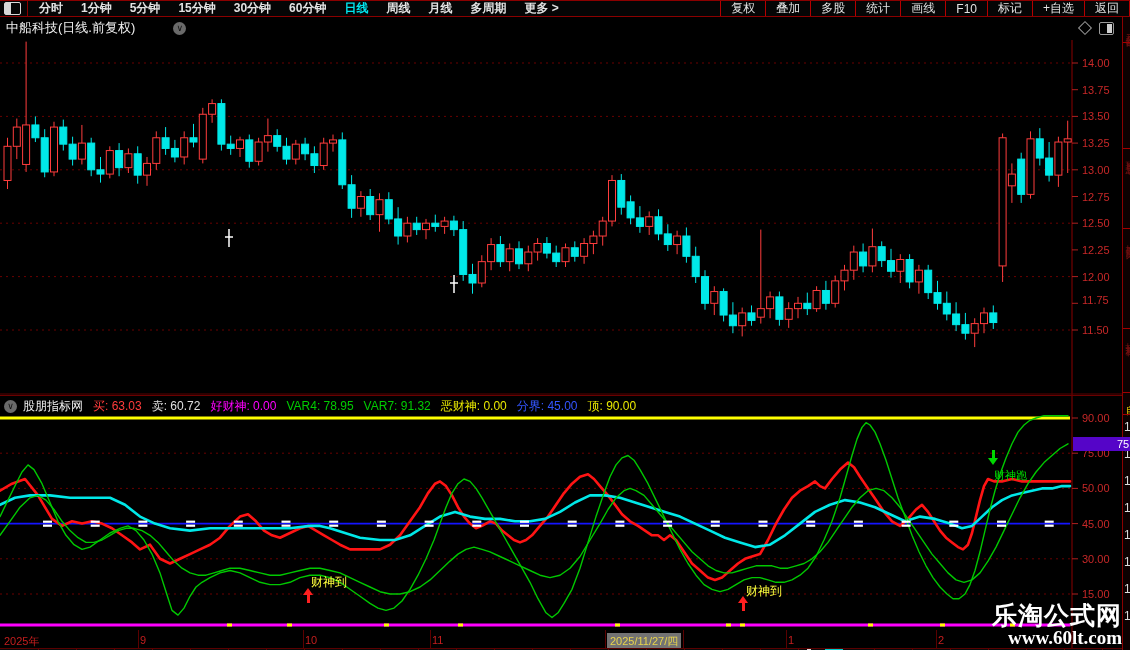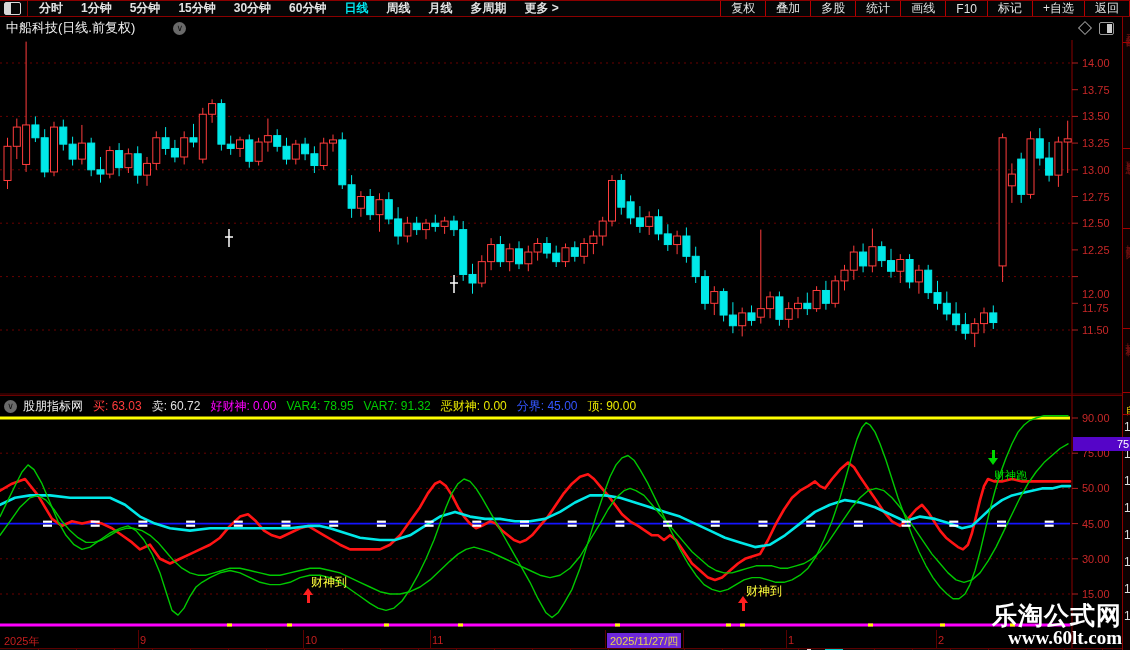--- a/index.html
+++ b/index.html
@@ -26,21 +26,21 @@
   .panel-icon{width:13px;height:11px;border:1px solid #9a9a9a;border-radius:2px;position:relative;}
   .panel-icon i{position:absolute;right:1px;top:1px;bottom:1px;width:5px;background:#cfcfcf;}
   
   .ind-header{left:0;top:395px;width:1122px;height:20px;border-top:1px solid #6a0000;display:flex;align-items:center;
               font-size:12px;white-space:nowrap;}
   .ind-field{margin-right:10px;}
   
   .pricelabel{color:#c82828;font-size:11px;width:44px;text-align:left;}
   .badge{background:#5505c8;color:#fff;font-size:11px;padding:1px 3px;}
   .datelabel{color:#c41e1e;font-size:11px;}
-  .datecell{background:#6d28d9;color:#e8d44c;font-size:11px;padding:1px 3px;}
+  .datecell{background:#737373;color:#e8d44c;font-size:11px;padding:1px 3px;}
   
   .tri-up{width:0;height:0;border-left:5px solid transparent;border-right:5px solid transparent;border-bottom:7px solid #ff2020;margin:0 auto;}
   .stem{width:3px;height:8px;background:#ff2020;margin:0 auto;}
   .tri-down{width:0;height:0;border-left:5px solid transparent;border-right:5px solid transparent;border-top:7px solid #00d800;margin:0 auto;}
   .stem-g{width:3px;height:8px;background:#00d800;margin:0 auto;}
   .ann-text-y{color:#ffff3c;font-size:12px;white-space:nowrap;}
   .ann-text-g{color:#00e000;font-size:11px;white-space:nowrap;}
   
   .strip{left:1122px;top:17px;width:8px;height:633px;background:#0c0000;border-left:1px solid #8b0000;box-sizing:border-box;overflow:hidden;}
   .strip-txt{position:absolute;left:0;width:12px;writing-mode:vertical-rl;font-size:11px;line-height:9px;letter-spacing:1px;}
@@ -441,22 +441,22 @@
 
   <div id="paxislabels">
       <div class="abs pricelabel" style="left: 1082px; top: 57px;">14.00</div>
       <div class="abs pricelabel" style="left: 1082px; top: 83.7px;">13.75</div>
       <div class="abs pricelabel" style="left: 1082px; top: 110.4px;">13.50</div>
       <div class="abs pricelabel" style="left: 1082px; top: 137.1px;">13.25</div>
       <div class="abs pricelabel" style="left: 1082px; top: 163.8px;">13.00</div>
       <div class="abs pricelabel" style="left: 1082px; top: 190.5px;">12.75</div>
       <div class="abs pricelabel" style="left: 1082px; top: 217.2px;">12.50</div>
       <div class="abs pricelabel" style="left: 1082px; top: 243.9px;">12.25</div>
-      <div class="abs pricelabel" style="left: 1082px; top: 288px;">12.00</div>
-      <div class="abs pricelabel" style="left: 1082px; top: 302px;">11.75</div>
+      <div class="abs pricelabel" style="left: 1082px; top: 271px;">12.00</div>
+      <div class="abs pricelabel" style="left: 1082px; top: 294px;">11.75</div>
       <div class="abs pricelabel" style="left: 1082px; top: 324px;">11.50</div>
     </div>
   <div id="iaxislabels">
       <div class="abs pricelabel" style="left: 1082px; top: 412px;">90.00</div>
       <div class="abs pricelabel" style="left: 1082px; top: 447.2px;">75.00</div>
       <div class="abs pricelabel" style="left: 1082px; top: 482.401px;">50.00</div>
       <div class="abs pricelabel" style="left: 1082px; top: 517.601px;">45.00</div>
       <div class="abs pricelabel" style="left: 1082px; top: 552.802px;">30.00</div>
       <div class="abs pricelabel" style="left: 1082px; top: 588.003px;">15.00</div>
     </div>

